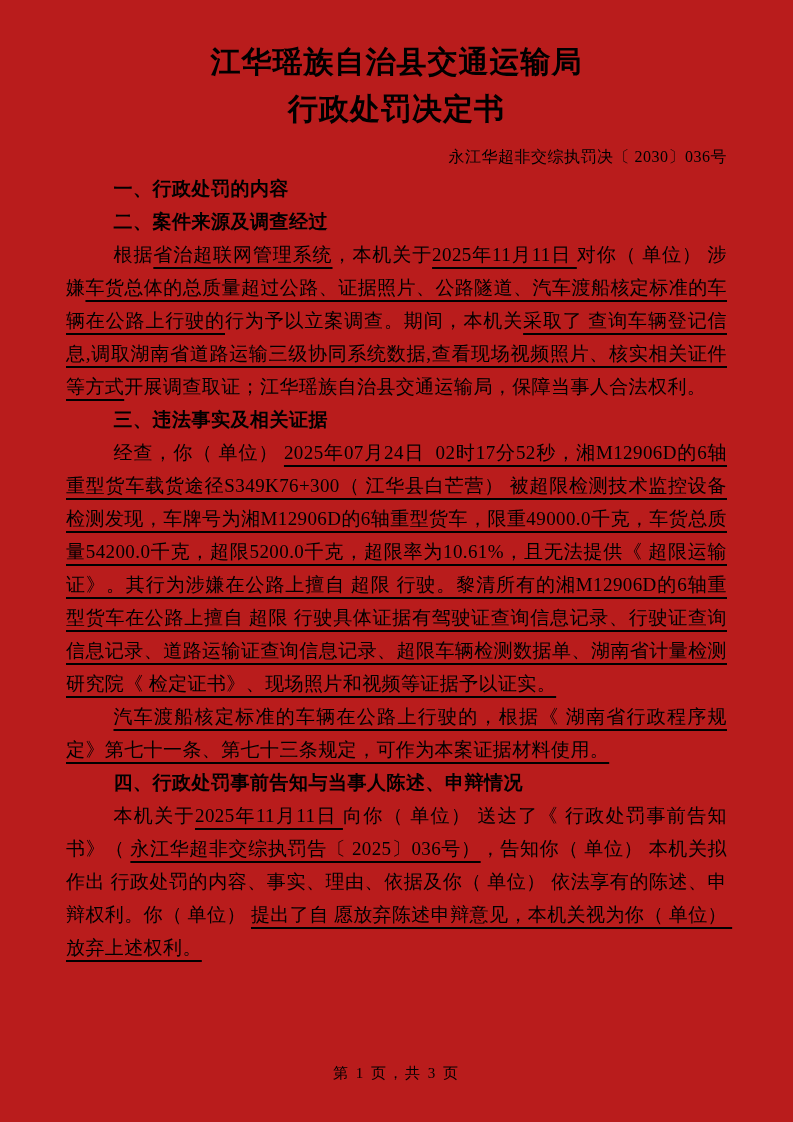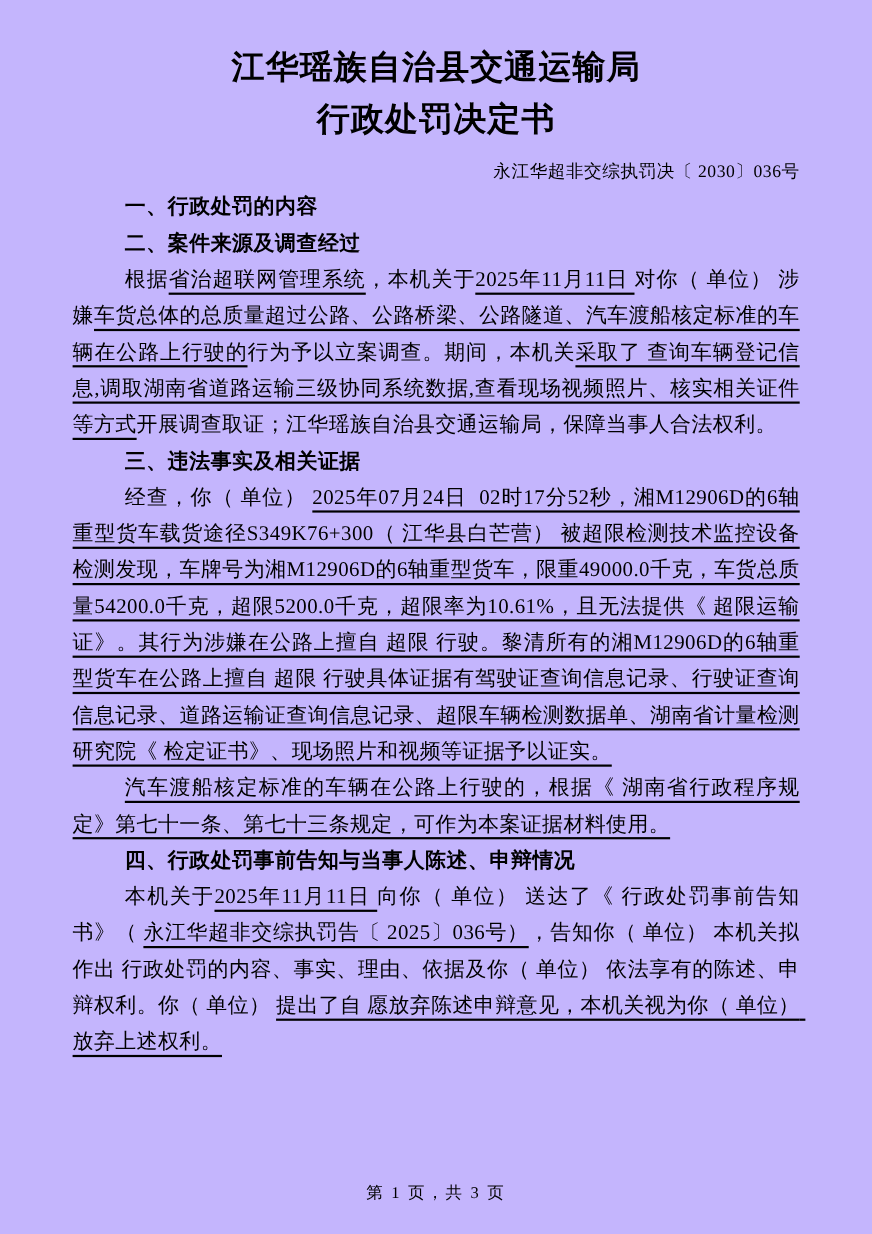--- a/index.html
+++ b/index.html
@@ -2,21 +2,21 @@
 <html><head>
 <meta charset="utf-8">
 <style>
   html, body { margin: 0; padding: 0; background: #ffffff; }
   .page {
     position: relative;
     width: 793px;
     height: 1122px;
     box-sizing: border-box;
     padding: 38px 66px 0 66px;
-    background: #c4b5fd;
+    background: #b91c1c;
     color: #000000;
     font-family: "Liberation Serif", "DejaVu Serif", serif;
     overflow: hidden;
   }
   .title {
     margin: 0;
     text-align: center;
     font-family: "Liberation Sans", "DejaVu Sans", sans-serif;
     font-weight: bold;
     font-size: 30px;
@@ -48,41 +48,41 @@
     white-space: pre-wrap;
     letter-spacing: 0.4px;
   }
   .u {
     text-decoration: underline;
     text-underline-offset: 6px;
     text-decoration-thickness: 1.5px;
   }
   .footer {
     position: absolute;
-    bottom: 28px;
+    bottom: 39px;
     left: 0;
     width: 100%;
     text-align: center;
     font-size: 15px;
     letter-spacing: 2px;
   }
 </style>
 </head>
 <body>
 
 <div class="page">
 
   <h1 class="title">江华瑶族自治县交通运输局</h1>
   <h1 class="title">行政处罚决定书</h1>
   <div class="ref">永江华超非交综执罚决〔 2030〕036号</div>
 
   <h2 class="sec-heading">一、行政处罚的内容</h2>
 
   <h2 class="sec-heading">二、案件来源及调查经过</h2>
-  <p class="para"><span>根据</span><span class="u">省治超联网管理系统</span><span>，本机关于</span><span class="u">2025年11月11日 </span><span>对你（ 单位） 涉嫌</span><span class="u">车货总体的总质量超过公路、公路桥梁、公路隧道、汽车渡船核定标准的车辆在公路上行驶的</span><span>行为予以立案调查。期间，本机关</span><span class="u">采取了 查询车辆登记信息,调取湖南省道路运输三级协同系统数据,查看现场视频照片、核实相关证件等方式</span><span>开展调查取证；江华瑶族自治县交通运输局，保障当事人合法权利。</span></p>
+  <p class="para"><span>根据</span><span class="u">省治超联网管理系统</span><span>，本机关于</span><span class="u">2025年11月11日 </span><span>对你（ 单位） 涉嫌</span><span class="u">车货总体的总质量超过公路、证据照片、公路隧道、汽车渡船核定标准的车辆在公路上行驶的</span><span>行为予以立案调查。期间，本机关</span><span class="u">采取了 查询车辆登记信息,调取湖南省道路运输三级协同系统数据,查看现场视频照片、核实相关证件等方式</span><span>开展调查取证；江华瑶族自治县交通运输局，保障当事人合法权利。</span></p>
 
   <h2 class="sec-heading">三、违法事实及相关证据</h2>
   <p class="para"><span>经查，你（ 单位） </span><span class="u">2025年07月24日  02时17分52秒，湘M12906D的6轴重型货车载货途径S349K76+300（ 江华县白芒营） 被超限检测技术监控设备检测发现，车牌号为湘M12906D的6轴重型货车，限重49000.0千克，车货总质量54200.0千克，超限5200.0千克，超限率为10.61%，且无法提供《 超限运输证》。其行为涉嫌在公路上擅自 超限 行驶。黎清所有的湘M12906D的6轴重型货车在公路上擅自 超限 行驶具体证据有驾驶证查询信息记录、行驶证查询信息记录、道路运输证查询信息记录、超限车辆检测数据单、湖南省计量检测研究院《 检定证书》、现场照片和视频等证据予以证实。</span></p>
   <p class="para"><span class="u">汽车渡船核定标准的车辆在公路上行驶的，根据《 湖南省行政程序规定》第七十一条、第七十三条规定，可作为本案证据材料使用。</span></p>
 
   <h2 class="sec-heading">四、行政处罚事前告知与当事人陈述、申辩情况</h2>
   <p class="para"><span>本机关于</span><span class="u">2025年11月11日 </span><span>向你（ 单位） 送达了《 行政处罚事前告知书》（ </span><span class="u">永江华超非交综执罚告〔 2025〕036号）</span><span>，告知你（ 单位） 本机关拟作出 行政处罚的内容、事实、理由、依据及你（ 单位） 依法享有的陈述、申辩权利。你（ 单位） </span><span class="u">提出了自 愿放弃陈述申辩意见，本机关视为你（ 单位） 放弃上述权利。</span></p>
 
   <div class="footer">第 1 页，共 3 页</div>
 

